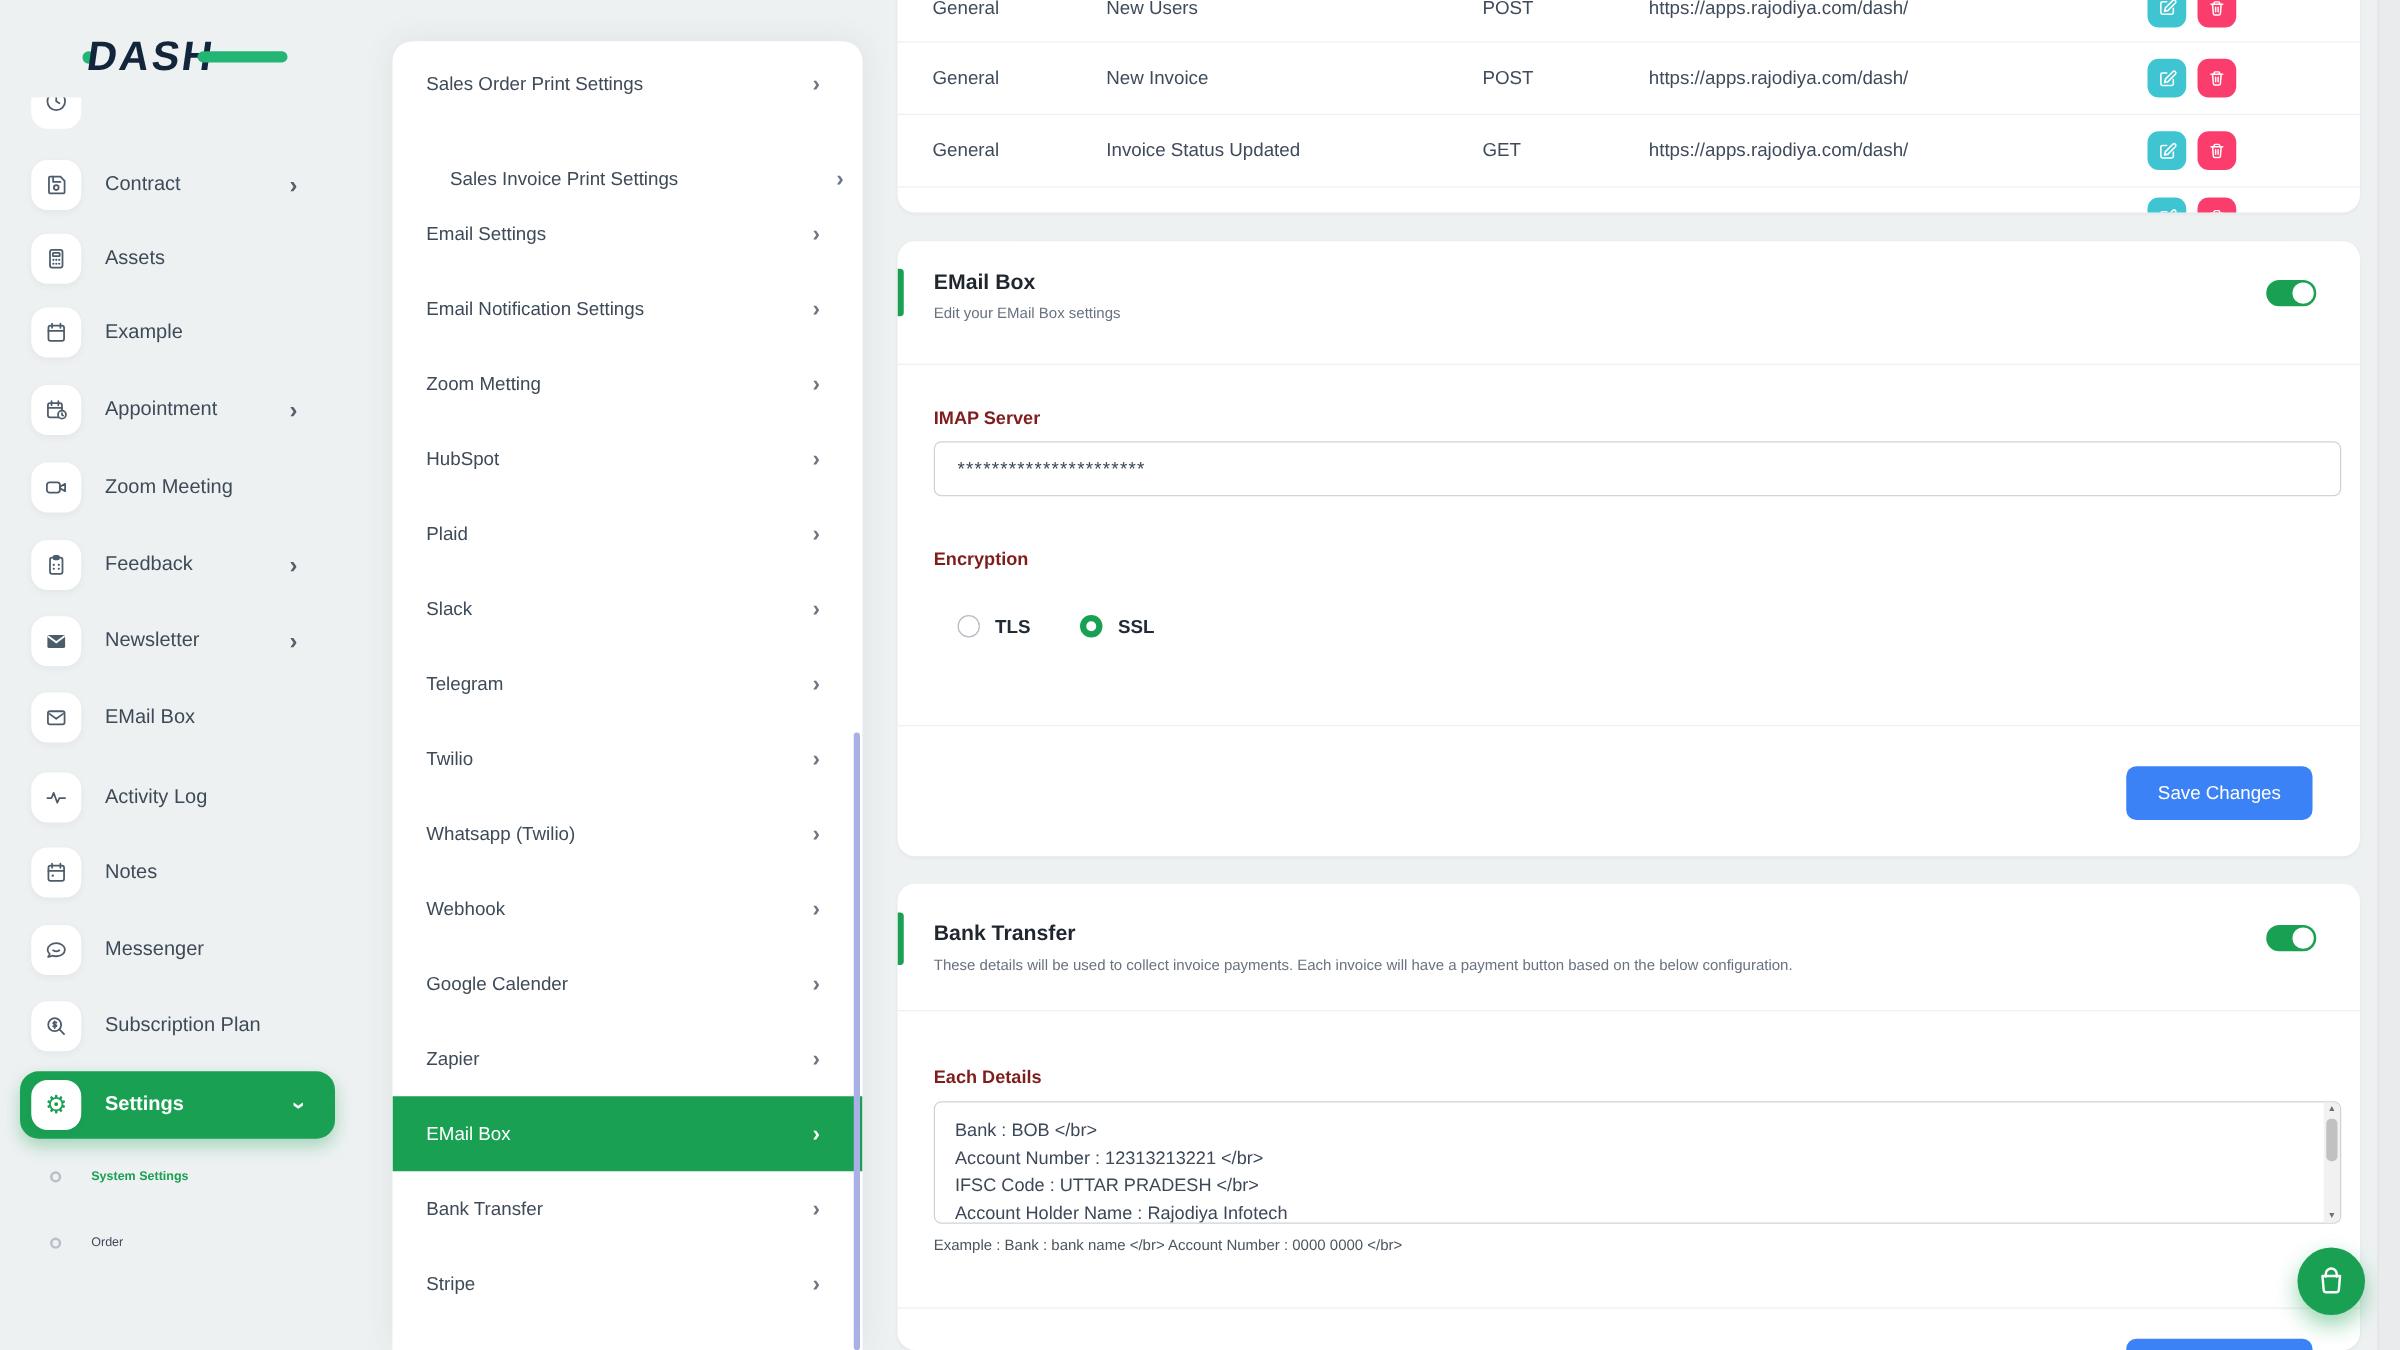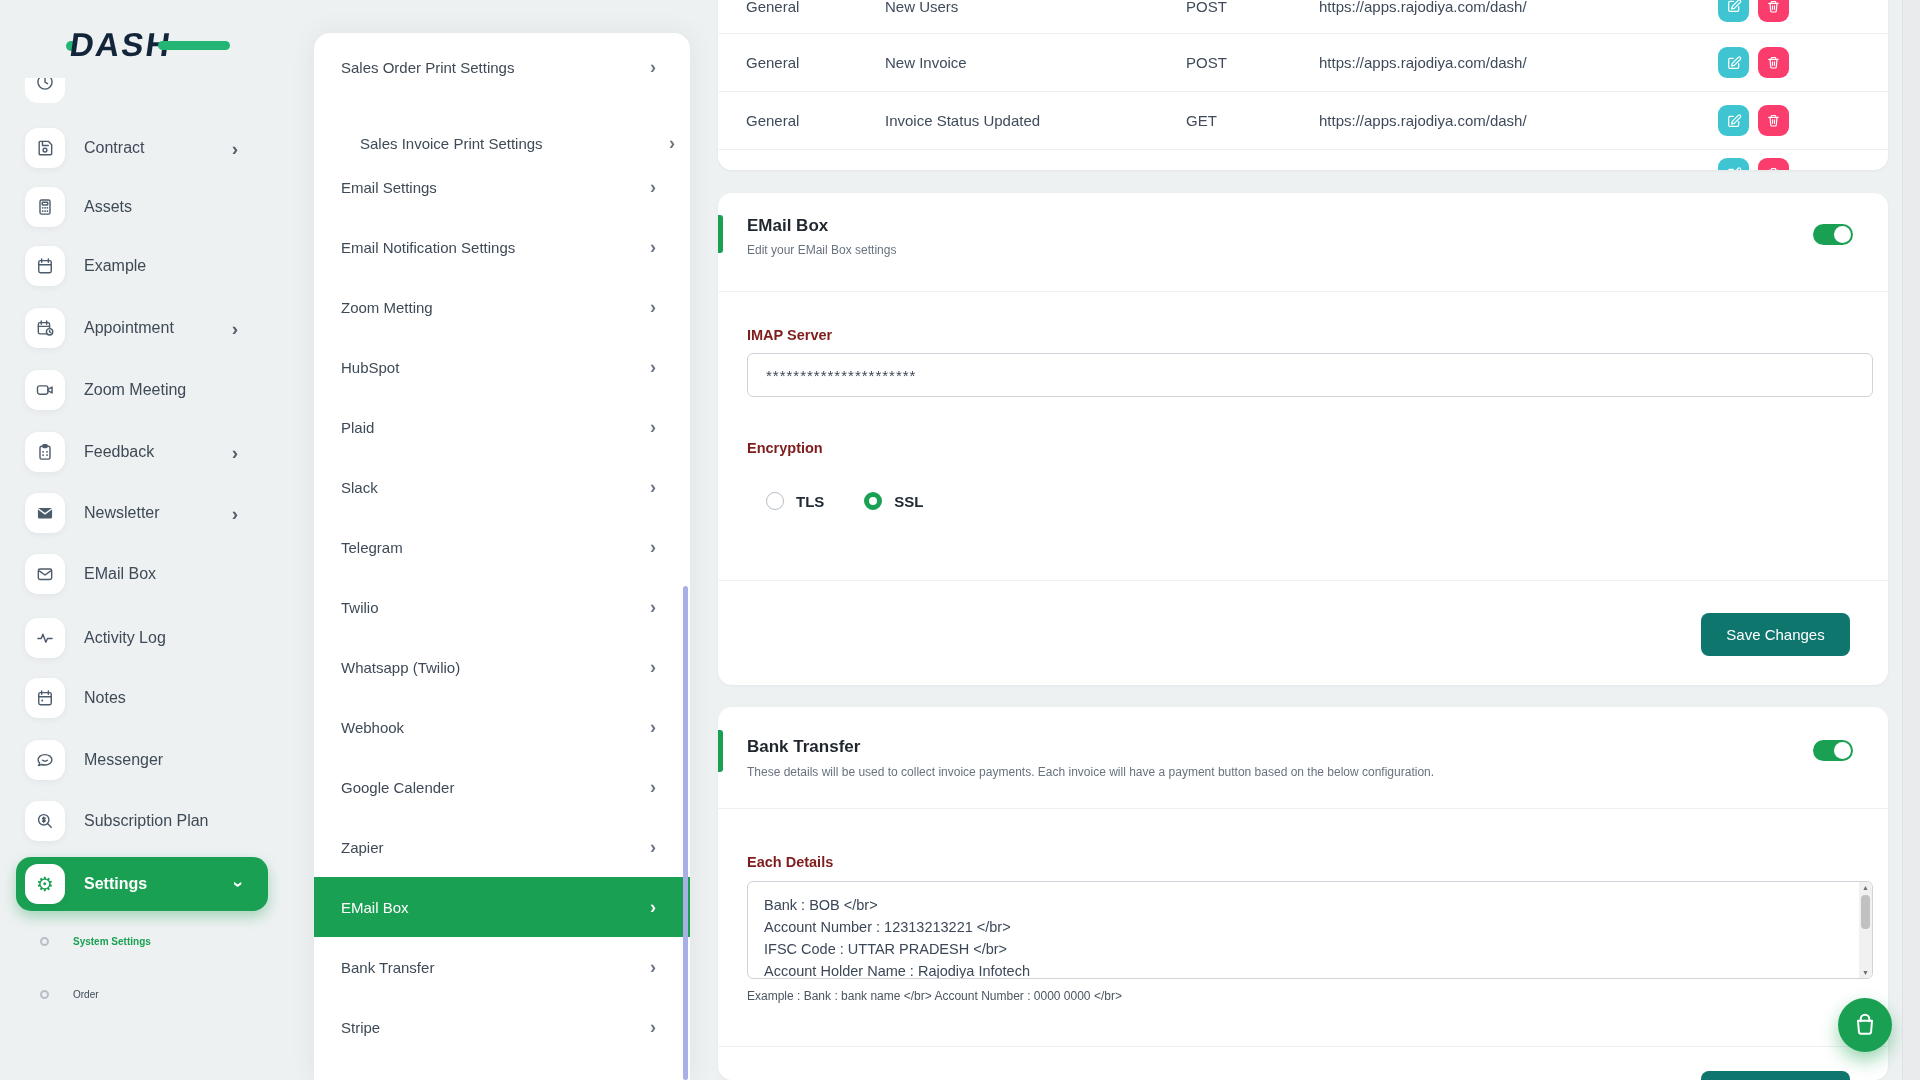--- a/index.html
+++ b/index.html
@@ -51,21 +51,21 @@
   .sec-sub { position:absolute; left:29px; font-size:12px; color:#68737f; }
   .divider { position:absolute; left:0; right:0; height:1px; background:#eef0f2; }
   .toggle { position:absolute; left:1095px; width:40px; height:21px; border-radius:11px; background:#1aa053; cursor:pointer; }
   .toggle .knob { position:absolute; right:2px; top:2px; width:17px; height:17px; border-radius:50%; background:#fff; }
   .fld-label { position:absolute; left:29px; font-size:14.5px; font-weight:600; color:#7f1d1d; }
   .txt-input { position:absolute; left:29px; width:1126px; height:44px; border:1px solid #ced4da; border-radius:6px; padding:0 18px; font-size:15px; color:#3c4858; letter-spacing:1px; font-family:inherit; background:#fff; }
   .radio-row { position:absolute; left:48px; display:flex; align-items:center; }
   .radio { width:18px; height:18px; border:1px solid #b6bec6; border-radius:50%; background:#fff; flex:none; cursor:pointer; }
   .radio.checked { border:5px solid #1aa053; }
   .radio-label { font-size:15px; font-weight:700; color:#212b36; margin:0 40px 0 12px; }
-  .save-btn { position:absolute; left:983px; width:149px; height:43px; border:none; border-radius:8px; background:#0f766e; color:#fff; font-size:15px; font-family:inherit; cursor:pointer; }
+  .save-btn { position:absolute; left:983px; width:149px; height:43px; border:none; border-radius:8px; background:#3b82f6; color:#fff; font-size:15px; font-family:inherit; cursor:pointer; }
 
   .card-email { top:193px; height:492px; }
   .card-bank  { top:707px; height:373px; }
 
   .ta { position:absolute; left:29px; top:174px; width:1126px; height:98px; border:1px solid #ced4da; border-radius:6px; padding:12px 30px 0 16px; font-size:14.5px; line-height:22px; color:#3c4858; white-space:pre-line; overflow:hidden; cursor:text; }
   .ta-scroll { position:absolute; left:1141px; top:175px; width:13px; height:96px; background:#f1f1f1; border-radius:0 6px 6px 0; }
   .ta-scroll .up, .ta-scroll .dn { position:absolute; left:0; width:13px; text-align:center; font-size:7px; color:#707070; }
   .ta-scroll .up { top:2px; } .ta-scroll .dn { bottom:2px; }
   .ta-scroll .thumb { position:absolute; left:2px; top:13px; width:9px; height:34px; background:#c1c1c1; border-radius:4px; }
   .helper { position:absolute; left:29px; font-size:12px; color:#4a5560; }

